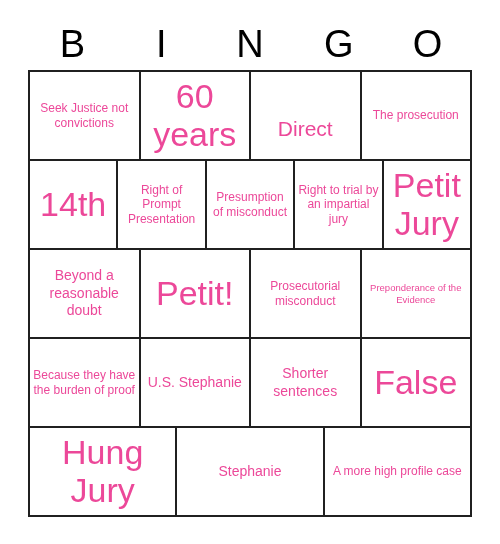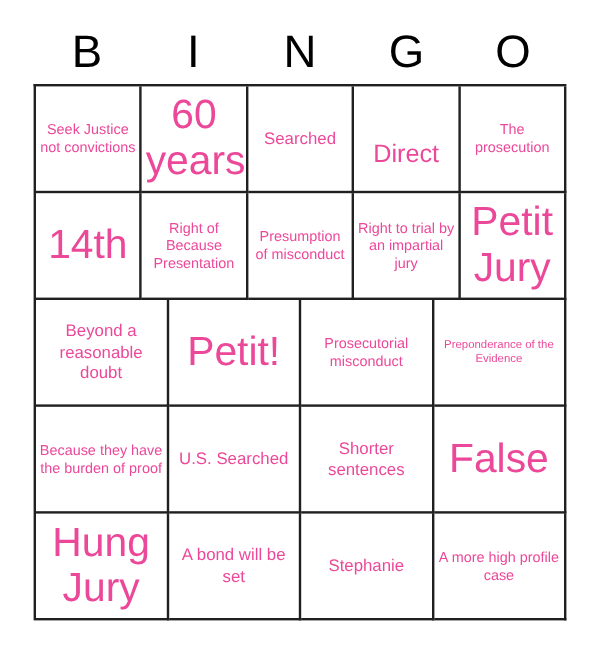--- a/index.html
+++ b/index.html
@@ -91,36 +91,33 @@
   <div class="grid">
 
     <div class="grid-row">
       <div class="cell">
           <span class="cell-text sz-s">Seek Justice not convictions</span>
         </div>
       <div class="cell">
           <span class="cell-text sz-xl">60 years</span>
         </div>
       <div class="cell">
-          <span class="cell-text sz-m">Searched</span>
-        </div>
-      <div class="cell">
           <span class="cell-text sz-l">Direct</span>
         </div>
       <div class="cell">
           <span class="cell-text sz-s">The prosecution</span>
         </div>
     </div>
 
     <div class="grid-row">
       <div class="cell">
           <span class="cell-text sz-xl">14th</span>
         </div>
       <div class="cell">
-          <span class="cell-text sz-s">Right of Because Presentation</span>
+          <span class="cell-text sz-s">Right of Prompt Presentation</span>
         </div>
       <div class="cell">
           <span class="cell-text sz-s">Presumption of misconduct</span>
         </div>
       <div class="cell">
           <span class="cell-text sz-s">Right to trial by an impartial jury</span>
         </div>
       <div class="cell">
           <span class="cell-text sz-xl">Petit Jury</span>
         </div>
@@ -139,38 +136,35 @@
       <div class="cell">
           <span class="cell-text sz-xs">Preponderance of the Evidence</span>
         </div>
     </div>
 
     <div class="grid-row">
       <div class="cell">
           <span class="cell-text sz-s">Because they have the burden of proof</span>
         </div>
       <div class="cell">
-          <span class="cell-text sz-m">U.S. Searched</span>
+          <span class="cell-text sz-m">U.S. Stephanie</span>
         </div>
       <div class="cell">
           <span class="cell-text sz-m">Shorter sentences</span>
         </div>
       <div class="cell">
           <span class="cell-text sz-xl">False</span>
         </div>
     </div>
 
     <div class="grid-row">
       <div class="cell">
           <span class="cell-text sz-xl">Hung Jury</span>
         </div>
       <div class="cell">
-          <span class="cell-text sz-m">A bond will be set</span>
-        </div>
-      <div class="cell">
           <span class="cell-text sz-m">Stephanie</span>
         </div>
       <div class="cell">
           <span class="cell-text sz-s">A more high profile case</span>
         </div>
     </div>
 
   </div>
 </div>
 

